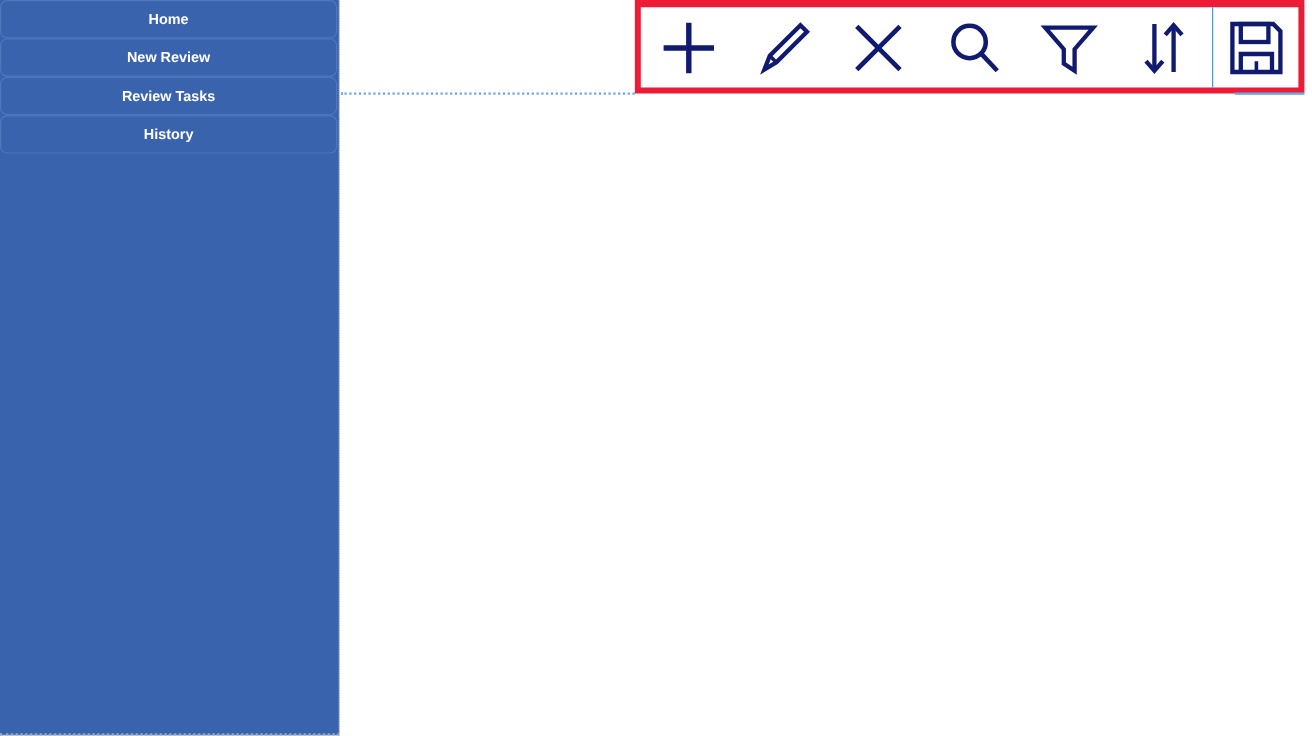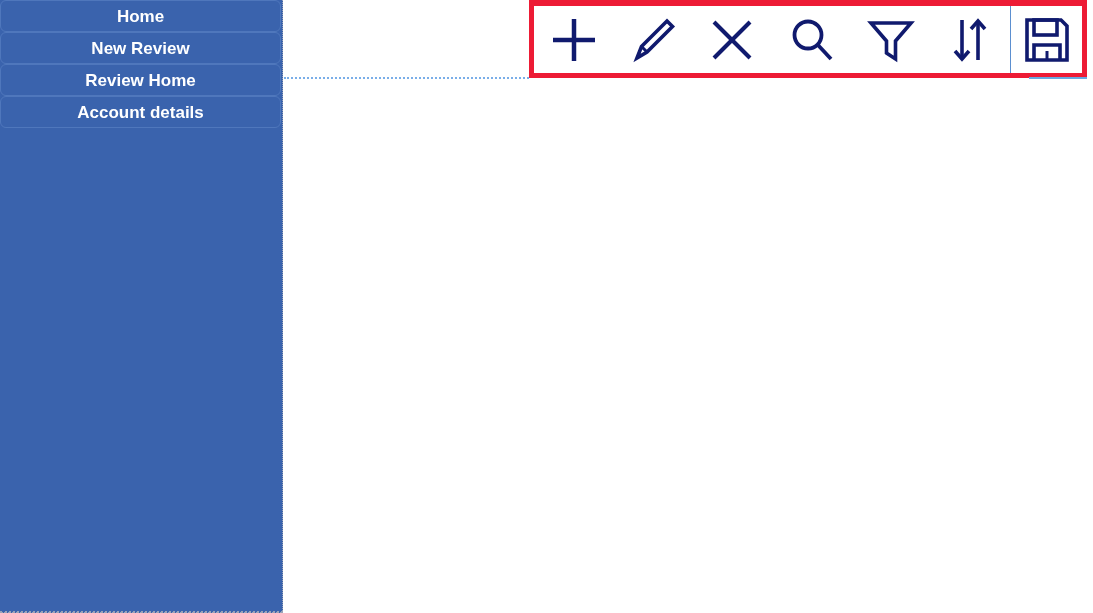--- a/index.html
+++ b/index.html
@@ -47,21 +47,21 @@
   .nav-item {
     position: relative;
     height: 32px;
     line-height: 31px;
     margin: 0 2px 0 0;
     background: #3A63AD;
     border: 1px solid #4f77bc;
     border-radius: 6px;
     box-sizing: border-box;
     color: #ffffff;
-    font-size: 17px;
+    font-size: 12px;
     font-weight: bold;
     text-align: center;
     white-space: nowrap;
     overflow: hidden;
     cursor: pointer;
   }
 
   
   #content {
     position: absolute;
@@ -147,22 +147,22 @@
 </style>
 </head>
 <body>
 
 <div id="app">
 
   <nav id="sidebar">
     <ul class="nav-list" id="nav-list">
         <li class="nav-item"><span>Home</span></li>
         <li class="nav-item"><span>New Review</span></li>
-        <li class="nav-item"><span>Review Home</span></li>
-        <li class="nav-item"><span>Account details</span></li>
+        <li class="nav-item"><span>Review Tasks</span></li>
+        <li class="nav-item"><span>History</span></li>
       </ul>
   </nav>
   <div id="bottom-dotted"></div>
 
   <section id="content">
 
     <div style="position:absolute;left:20px;top:100px;font-size:14px;color:#333;"></div>
   </section>
 
   <div id="header-divider"></div>

